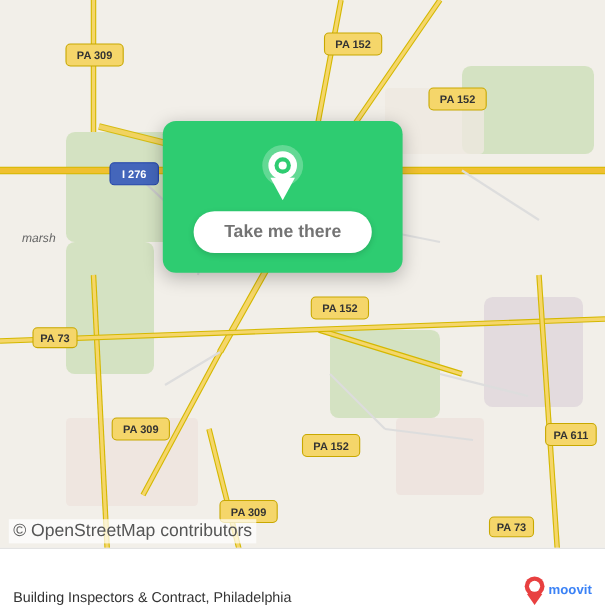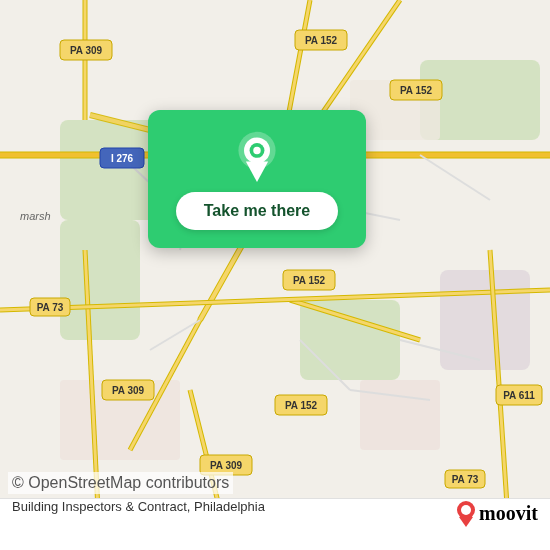--- a/index.html
+++ b/index.html
@@ -29,21 +29,21 @@
 
     
     #bottom-bar {
       position: absolute;
       bottom: 0;
       left: 0;
       right: 0;
       height: 52px;
       background: white;
       display: flex;
-      align-items: flex-start;
+      align-items: flex-end;
       padding: 0 12px;
       border-top: 1px solid #e0e0e0;
       gap: 8px;
     }
 
     #copyright {
       position: absolute;
       bottom: 56px;
       left: 8px;
       font-size: 16px;
@@ -73,38 +73,37 @@
       margin-bottom: 10px;
     }
 
     #take-me-there-btn {
       background: white;
       border: none;
       border-radius: 24px;
       padding: 10px 28px;
       font-size: 16px;
       font-weight: 600;
-      color: #14532d;
+      color: #737373;
       cursor: pointer;
       white-space: nowrap;
       box-shadow: 0 2px 6px rgba(0,0,0,0.15);
     }
 
     
     .moovit-logo {
       display: flex;
       align-items: center;
       gap: 2px;
     }
 
     .moovit-text {
-      font-size: 20px;
+      font-size: 12px;
       font-weight: 700;
-      color: #000000;
-      font-family: Liberation Serif, serif;
+      color: #3b82f6;
     }
 
     .business-name {
       font-size: 13px;
       color: #333;
       flex: 1;
     }
   </style>
 </head>
 <body>

